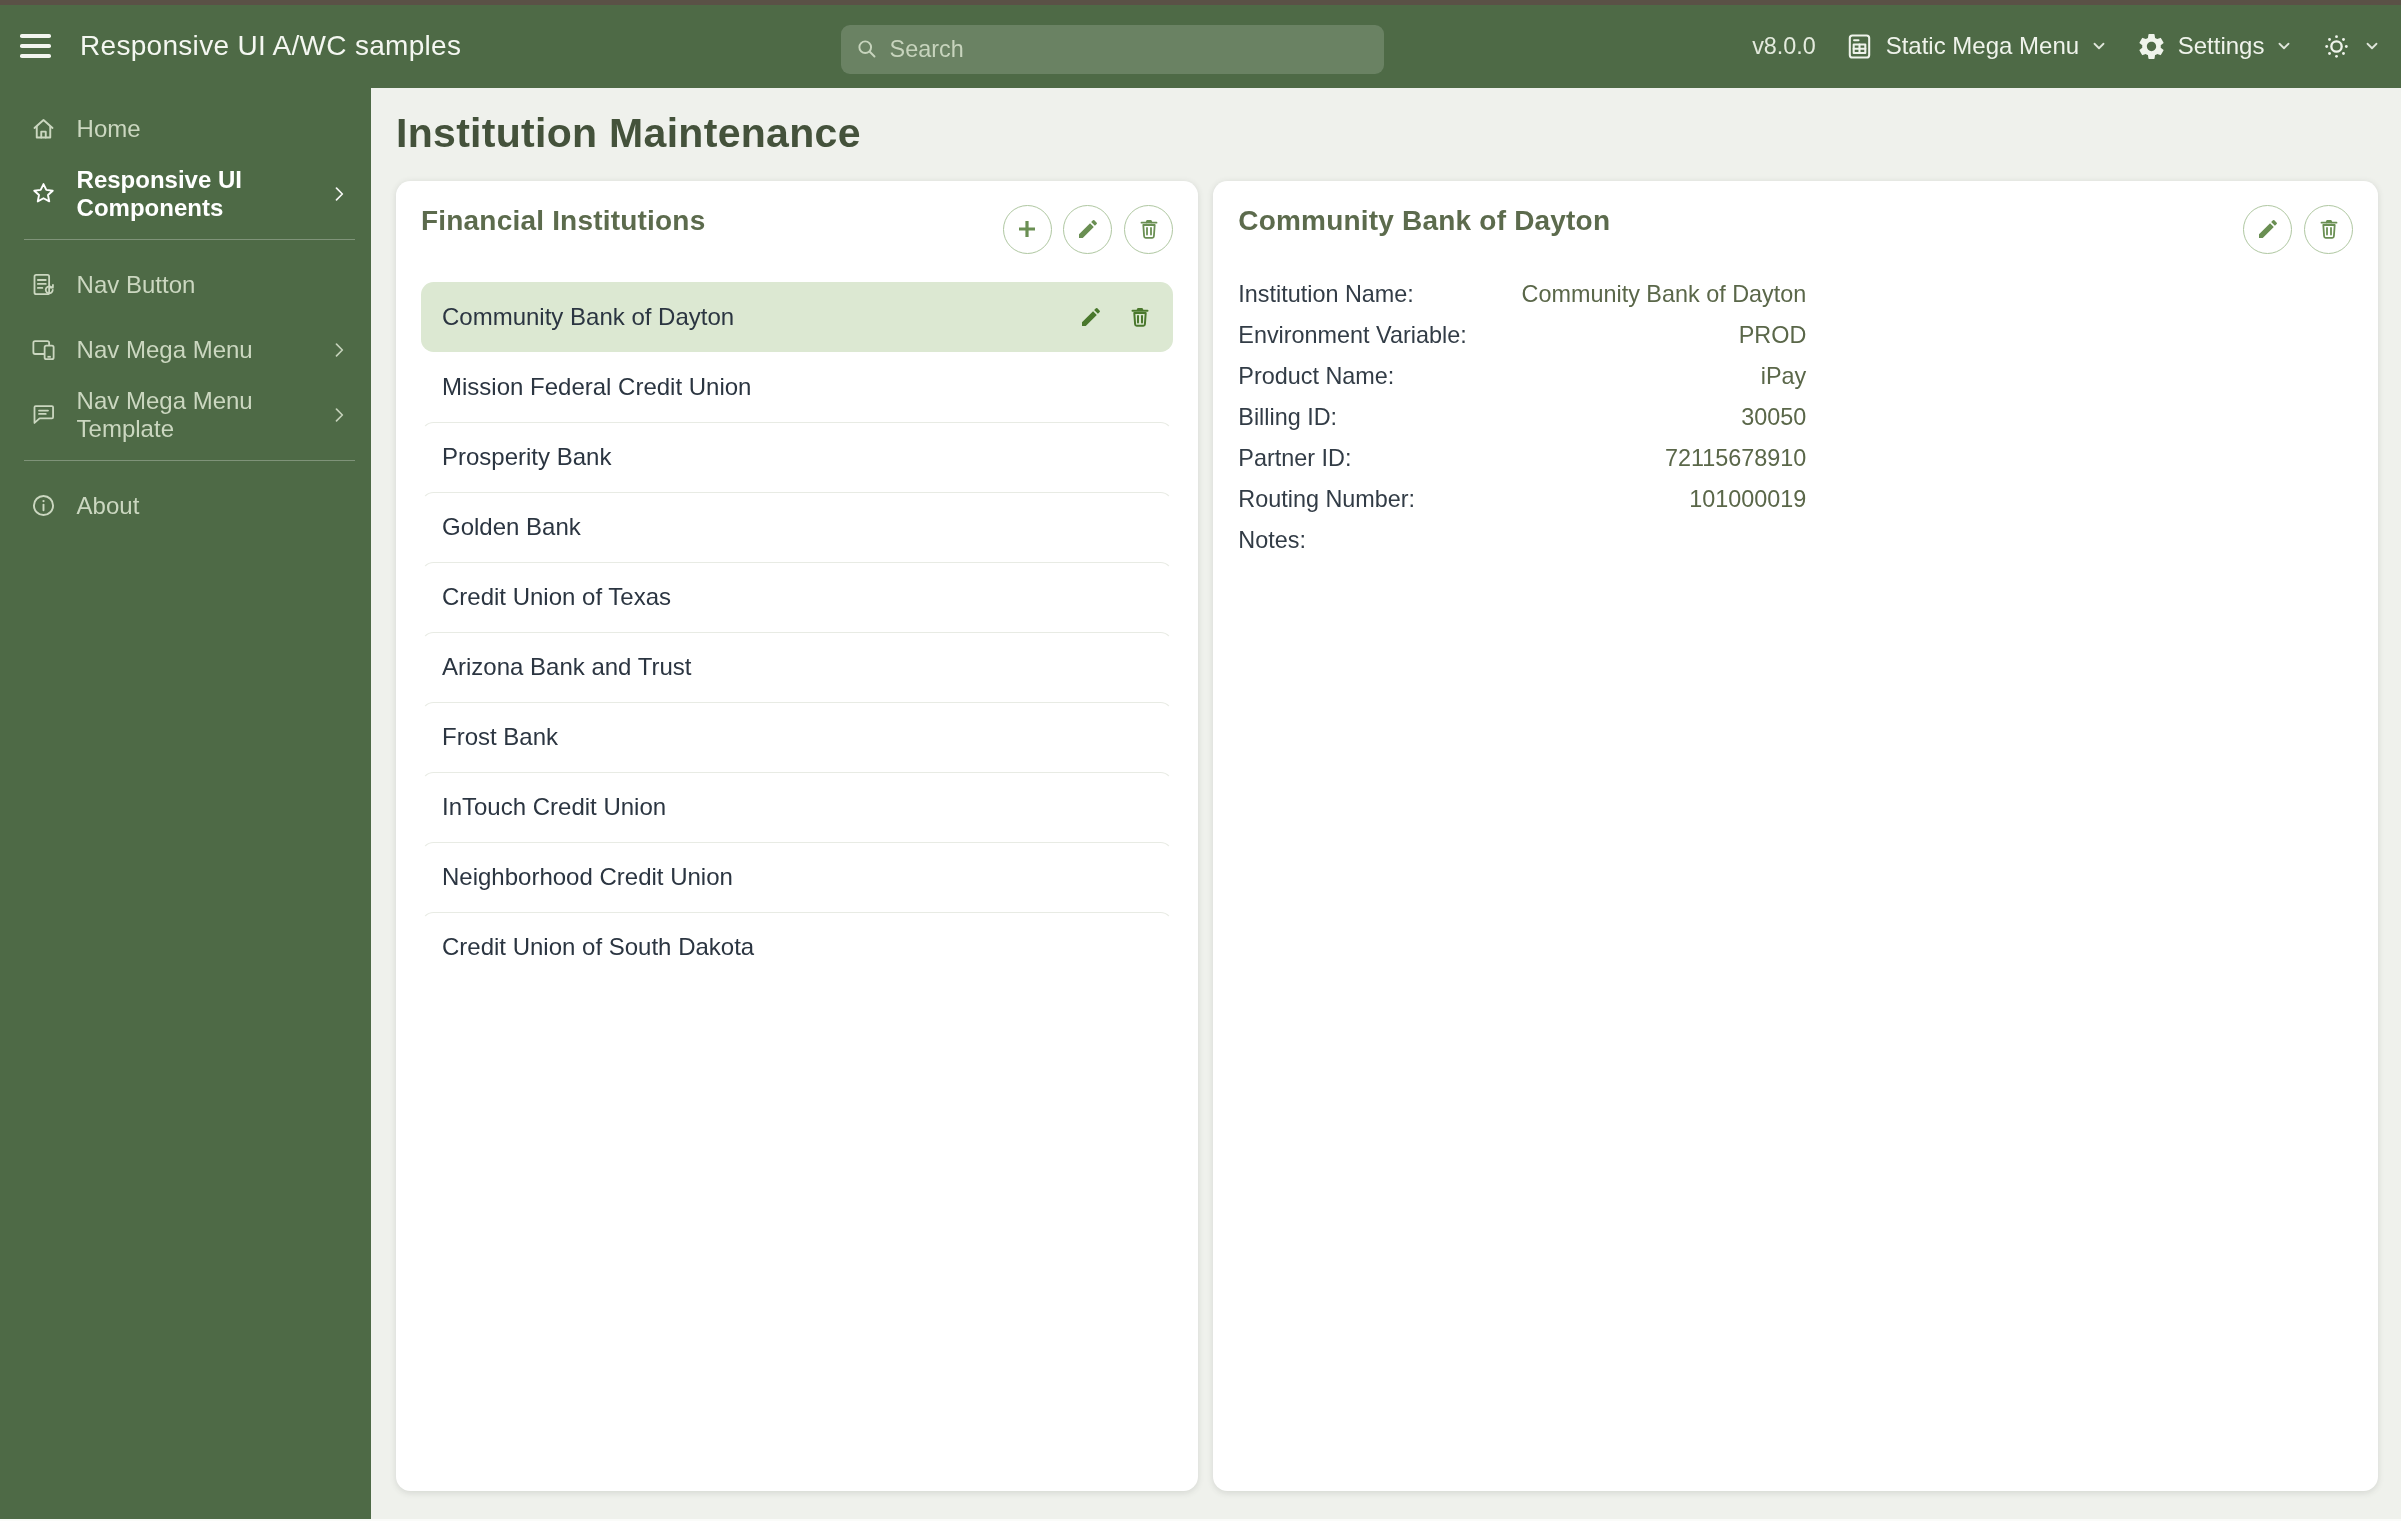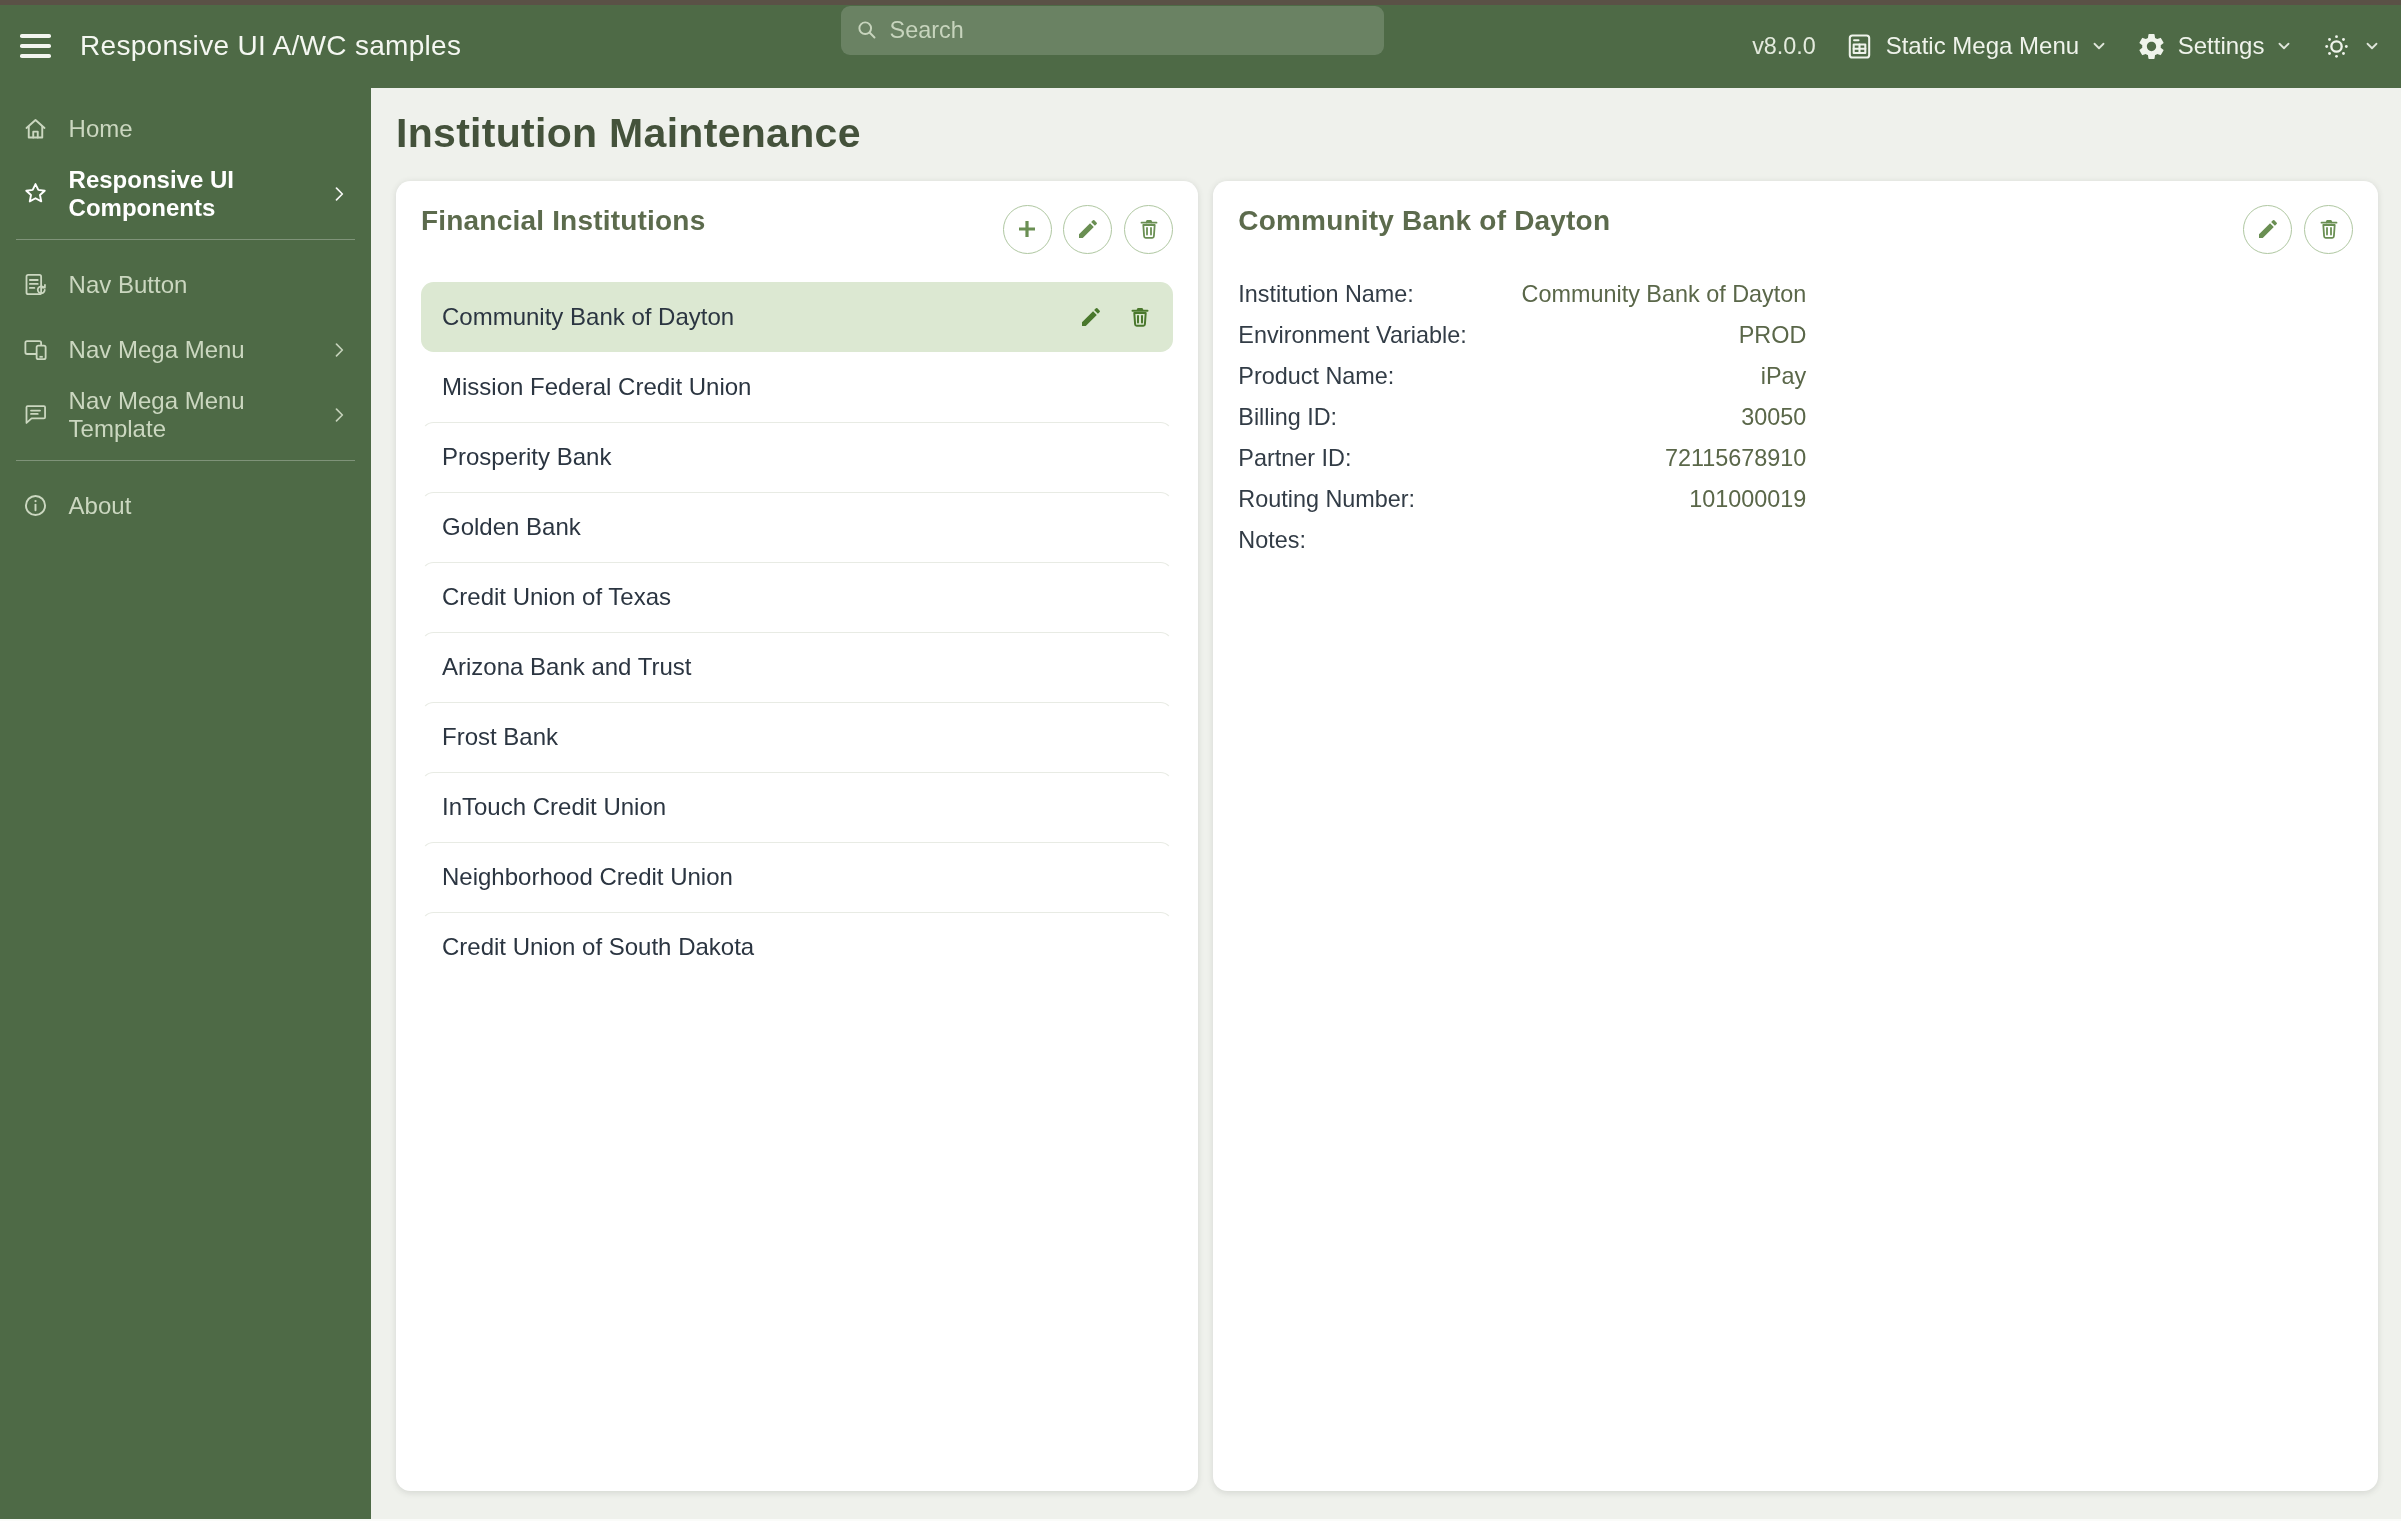--- a/index.html
+++ b/index.html
@@ -19,33 +19,33 @@
   html,body{width:2401px;height:1522px;}
   body{position:relative;background:var(--page-bg);overflow:hidden;}
   body::after{content:"";position:absolute;left:0;right:0;bottom:0;height:2.7px;background:#fafbf9;}
 
   
   .top-strip{height:4.5px;background:#5a5146;}
   header{position:relative;height:83px;background:var(--green-700);display:flex;align-items:center;padding:0 20px;}
   .burger{width:40px;height:36px;background:none;border:none;display:flex;flex-direction:column;justify-content:center;gap:6.3px;cursor:pointer;margin-right:20px;}
   .burger span{display:block;width:31px;height:3.6px;border-radius:1.8px;background:#F2F5EF;}
   .app-title{color:#F4F7F1;font-size:28px;letter-spacing:0.3px;}
-  .search{position:absolute;left:841px;top:1px;width:543px;height:49px;background:rgba(255,255,255,.16);border-radius:9px;display:flex;align-items:center;padding:0 14.4px;gap:10.8px;color:#C7D4BD;}
+  .search{position:absolute;left:841px;top:20px;width:543px;height:49px;background:rgba(255,255,255,.16);border-radius:9px;display:flex;align-items:center;padding:0 14.4px;gap:10.8px;color:#C7D4BD;}
   .search svg{width:23.4px;height:23.4px;flex:none;}
   .search input{flex:1;background:transparent;border:none;outline:none;font-size:23.4px;color:#ECF2E6;}
   .search input::placeholder{color:#C7D4BD;opacity:1;}
   .header-right{margin-left:auto;display:flex;align-items:center;gap:28px;color:#EFF3EB;}
   .header-item{display:flex;align-items:center;gap:10.8px;background:none;border:none;color:#EFF3EB;font-size:24px;cursor:pointer;}
   .header-item svg.glyph{width:31px;height:31px;}
   .header-item svg.chev{width:18px;height:18px;opacity:.9;}
   .version{font-size:23.4px;color:#E3EADD;}
 
   
   .sidebar{position:absolute;top:87px;left:0;bottom:0;width:371px;background:var(--green-700);padding-top:9px;}
-  .sidebar ul{list-style:none;}
+  .sidebar ul{list-style:none;margin-left:8px;}
   .side-item{height:65px;display:flex;align-items:center;gap:20px;padding:0 21.6px;color:var(--side-text);font-size:24px;cursor:pointer;}
   .side-item svg{width:27px;height:27px;flex:none;display:none;}
   .side-item .chev{width:20px;height:20px;margin-left:auto;display:none;opacity:.95;}
   .side-item[data-expand="true"] .chev{display:block;}
   .side-item[data-active="true"]{color:#FFFFFF;font-weight:700;}
   .side-item[data-icon="home"] .i-home{display:block;}
   .side-item[data-icon="star"] .i-star{display:block;}
   .side-item[data-icon="nav-button"] .i-navbtn{display:block;}
   .side-item[data-icon="nav-mega-menu"] .i-mega{display:block;}
   .side-item[data-icon="nav-mega-menu-template"] .i-megatpl{display:block;}

